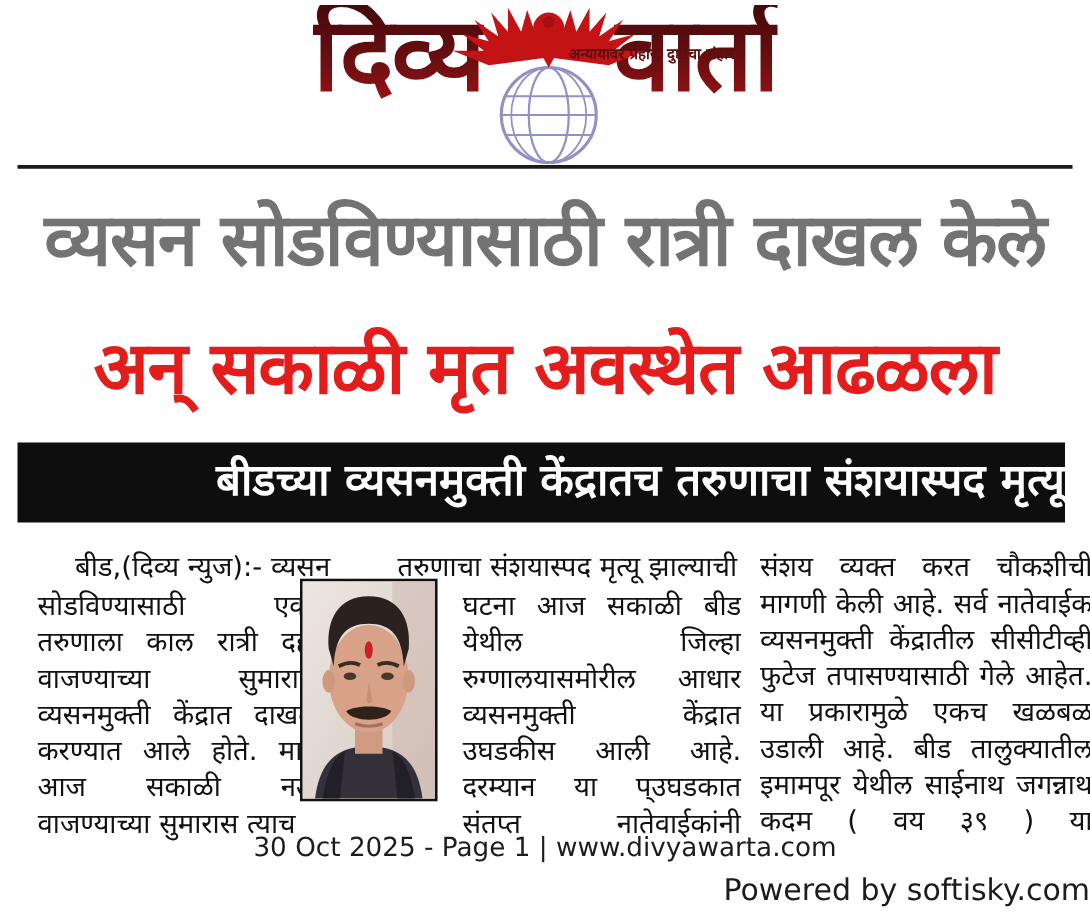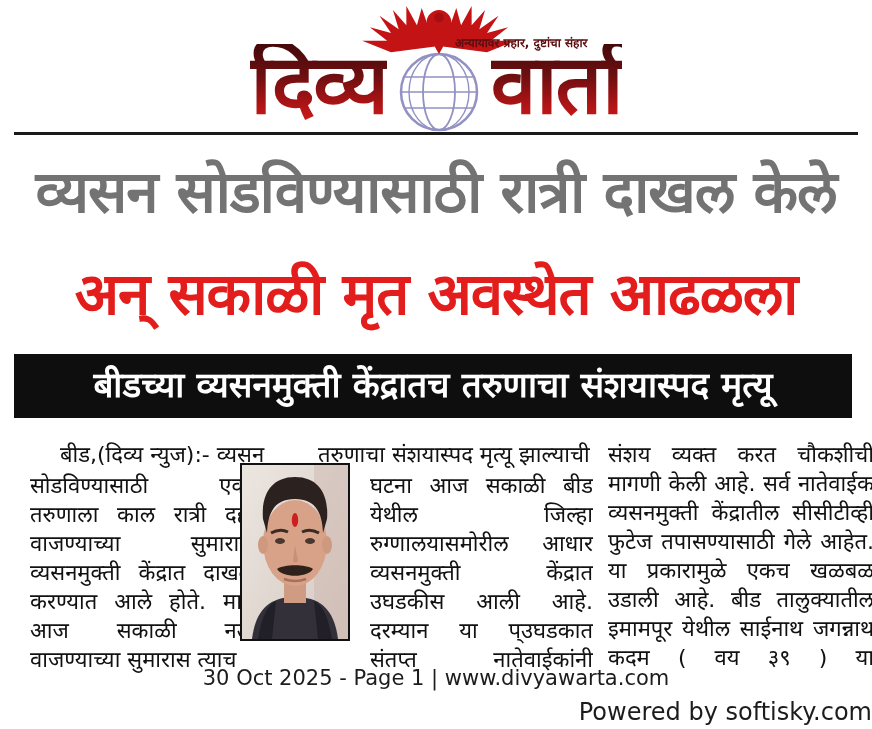--- a/index.html
+++ b/index.html
@@ -5,21 +5,21 @@
   html,body{margin:0;padding:0;background:#ffffff;}
   .page{
     position:relative;width:872px;height:729px;background:#ffffff;
     font-family:"DejaVu Sans","Liberation Sans",sans-serif;
     overflow:hidden;color:#111;
   }
   
   .masthead{position:absolute;top:4px;left:0;width:872px;height:126px;}
   .logo-row{
     position:absolute;top:0;left:0;width:100%;height:126px;
-    display:flex;justify-content:center;align-items:flex-end;gap:4px;
+    display:flex;justify-content:center;gap:4px;
     padding-bottom:4px;box-sizing:border-box;
   }
   .logo-text{
     font-size:82px;font-weight:bold;line-height:1;letter-spacing:-2px;
     color:#8e1213;white-space:nowrap;
   }
   @supports (-webkit-background-clip: text){
     .logo-text{
       background:linear-gradient(180deg,#44090b 0%,#6f0f11 40%,#b01416 75%,#d41a1a 100%);
       -webkit-background-clip:text;background-clip:text;color:transparent;
@@ -39,21 +39,21 @@
     font-size:58px;font-weight:bold;line-height:100px;color:#737373;
     letter-spacing:-1px;white-space:nowrap;
   }
   .headline-2{
     position:absolute;top:244px;left:0;width:872px;text-align:center;
     font-size:58px;font-weight:bold;line-height:100px;color:#e31c1c;
     letter-spacing:-1px;white-space:nowrap;
   }
   .subhead-bar{
     position:absolute;top:354px;left:14px;width:838px;height:64px;
-    background:#0e0e0e;color:#ffffff;text-align:center;
+    background:#0e0e0e;color:#ffffff;text-align:right;
     font-size:35px;font-weight:bold;line-height:62px;white-space:nowrap;
   }
   
   .article{position:absolute;top:424px;left:14px;width:844px;height:238px;font-size:22px;line-height:29px;}
   .article p{margin:16px;}
   .lead{white-space:nowrap;}
   .col1-lead{position:absolute;top:0;left:0;width:272px;text-indent:30px;}
   .col1-rest{position:absolute;top:31px;left:0;width:224px;height:206px;text-align:justify;overflow:hidden;}
   .photo{
     position:absolute;top:39px;left:226px;width:110px;height:178px;

